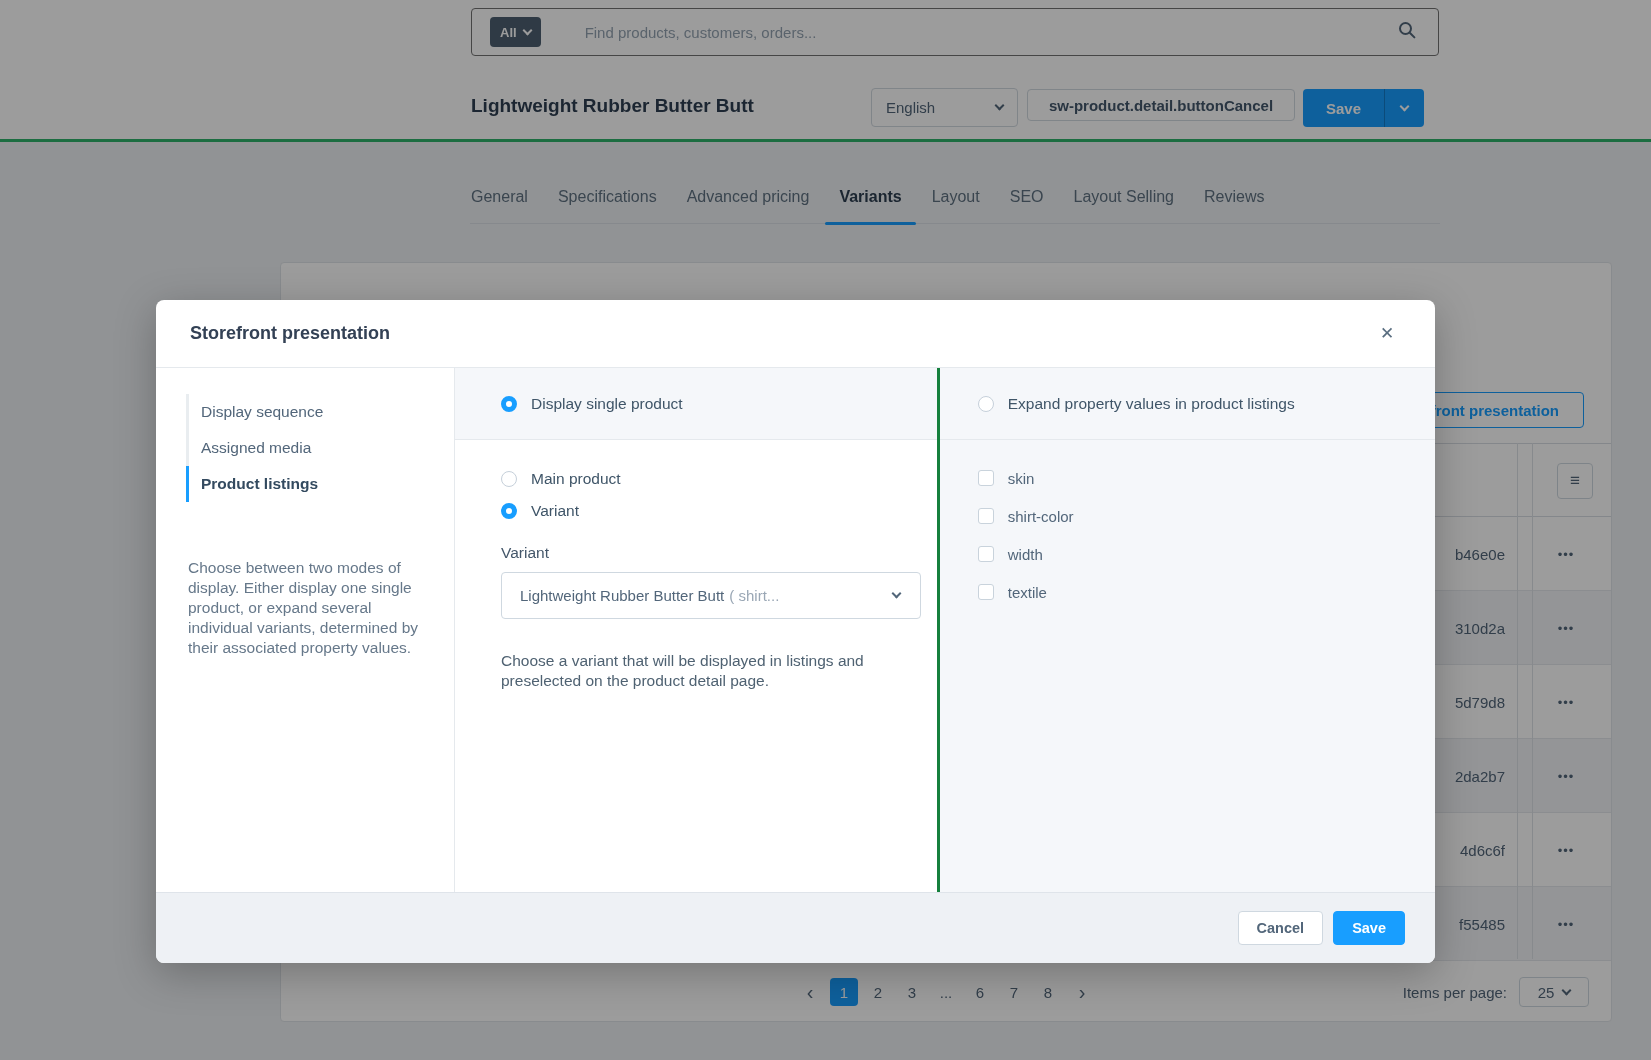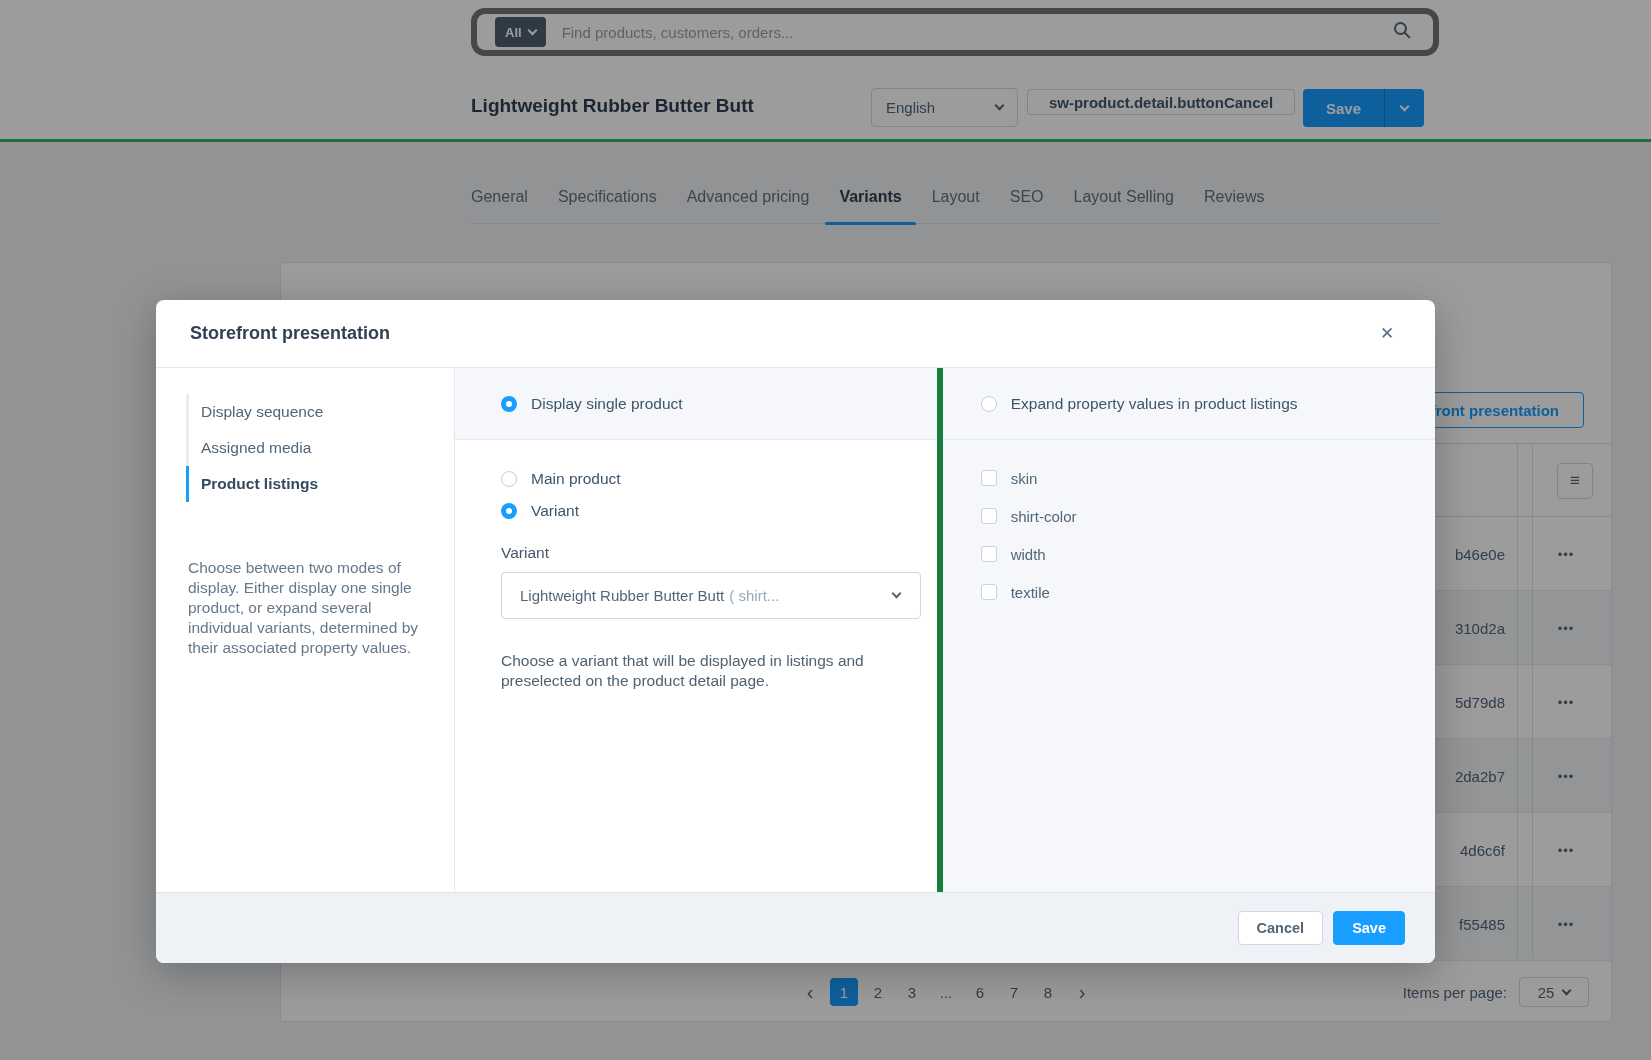--- a/index.html
+++ b/index.html
@@ -4,39 +4,39 @@
 <style>
   * { margin:0; padding:0; box-sizing:border-box; }
   html,body { width:1651px; height:1060px; overflow:hidden; }
   body { font-family:"Liberation Sans","DejaVu Sans",sans-serif; background:#eef0f3; color:#52667a; }
 
   .page { position:absolute; inset:0; }
 
   
   .topbar { position:absolute; left:0; top:0; width:1651px; height:62px; background:#fff; }
   .search-box { position:absolute; left:471px; top:8px; width:968px; height:48px;
-    border:6px solid #737373; border-radius:14px; background:#fff; display:flex; align-items:center; }
+    border:1px solid #737373; border-radius:4px; background:#fff; display:flex; align-items:center;gap:28px; }
   .all-chip { margin-left:18px; height:30px; padding:0 10px; background:#4d6071; border-radius:4px;
     color:#fff; font-size:13px; font-weight:700; display:flex; align-items:center; gap:7px; }
   .chev { width:7px; height:7px; border-right:2px solid #52667a; border-bottom:2px solid #52667a;
     transform:rotate(45deg); margin-top:-4px; display:inline-block; }
   .chev.white { border-color:#fff; }
   .search-input { flex:1; border:none; outline:none; font-size:15px; color:#52667a; margin-left:16px; background:transparent; }
   .search-input::placeholder { color:#94a3b1; }
   .magnifier { margin-right:22px; }
 
   
   .smartbar { position:absolute; left:0; top:62px; width:1651px; height:80px; background:#fff;
     border-bottom:3px solid #2fb36a; }
   .page-title { position:absolute; left:471px; top:52px; transform:translateY(-50%);
     font-size:19px; font-weight:700; color:#2f3f52; top:44px; }
   .lang-select { position:absolute; left:871px; top:26px; width:147px; height:39px; background:#fff;
     border:1px solid #d1d9e0; border-radius:4px; display:flex; align-items:center; justify-content:space-between;
     padding:0 14px; font-size:15px; color:#52667a; }
-  .btn-cancel-ctx { position:absolute; left:1027px; top:27px; width:268px; height:26px; background:#fff;
+  .btn-cancel-ctx { position:absolute; left:1027px; top:27px; width:268px; height:32px; background:#fff;
     border:1px solid #d1d9e0; border-radius:4px; font-size:15px; font-weight:600; color:#44586c;
     display:flex; align-items:center; justify-content:center; }
   .save-split { position:absolute; left:1303px; top:27px; height:38px; display:flex; }
   .save-main { width:81px; background:#189eff; color:#fff; font-size:15px; font-weight:600;
     border-radius:4px 0 0 4px; display:flex; align-items:center; justify-content:center; }
   .save-arrow { width:40px; background:#189eff; border-left:1px solid rgba(0,0,0,0.22);
     border-radius:0 4px 4px 0; display:flex; align-items:center; justify-content:center; }
 
   
   .tabs { position:absolute; left:470px; top:188px; width:970px; display:flex; gap:28px;
@@ -108,21 +108,21 @@
   .mode-row { margin-bottom:14px;align-items:center; }
 
   .field-label { margin-top:24px; font-size:15.5px; color:#44576a; }
   .variant-select { margin-top:10px; width:420px; height:47px; border:1px solid #cfd8e0; border-radius:4px;
     background:#fff; display:flex; align-items:center; padding:0 18px; position:relative; }
   .variant-select .val { font-size:15px; color:#52667a; white-space:nowrap; }
   .variant-select .val-suffix { font-size:15px; color:#9aa7b5; margin-left:5px; white-space:nowrap; }
   .variant-select .chev { position:absolute; right:20px; }
   .help-text { margin-top:32px; width:400px; font-size:15.5px; line-height:20px; color:#4f6272; }
 
-  .m-col3 { width:516px; background:#f5f7fa; border-left:6px solid #15803d; display:flex; flex-direction:column; }
+  .m-col3 { width:516px; background:#f5f7fa; border-left:3px solid #15803d; display:flex; flex-direction:column; }
   .m-col3 .band { padding-left:38px; background:#f5f7fa; }
   .col3-body { padding:30px 0 0 38px; }
   .check-row { display:flex; align-items:flex-start; gap:14px; margin-bottom:21px; }
   .checkbox { width:16px; height:16px; border-radius:3px; border:1px solid #c9d3dc; background:#fff; flex:none; }
   .check-label { font-size:15px; color:#52667a; }
 
   .m-footer { height:71px; background:#eef1f5; border-top:1px solid #dfe4ea; border-radius:0 0 8px 8px;
     display:flex; align-items:center; justify-content:flex-end; gap:10px; padding:0 30px; }
   .btn { height:34px; border-radius:4px; font-size:14.5px; font-weight:700; display:flex;
     align-items:center; justify-content:center; padding:0 18px; }

